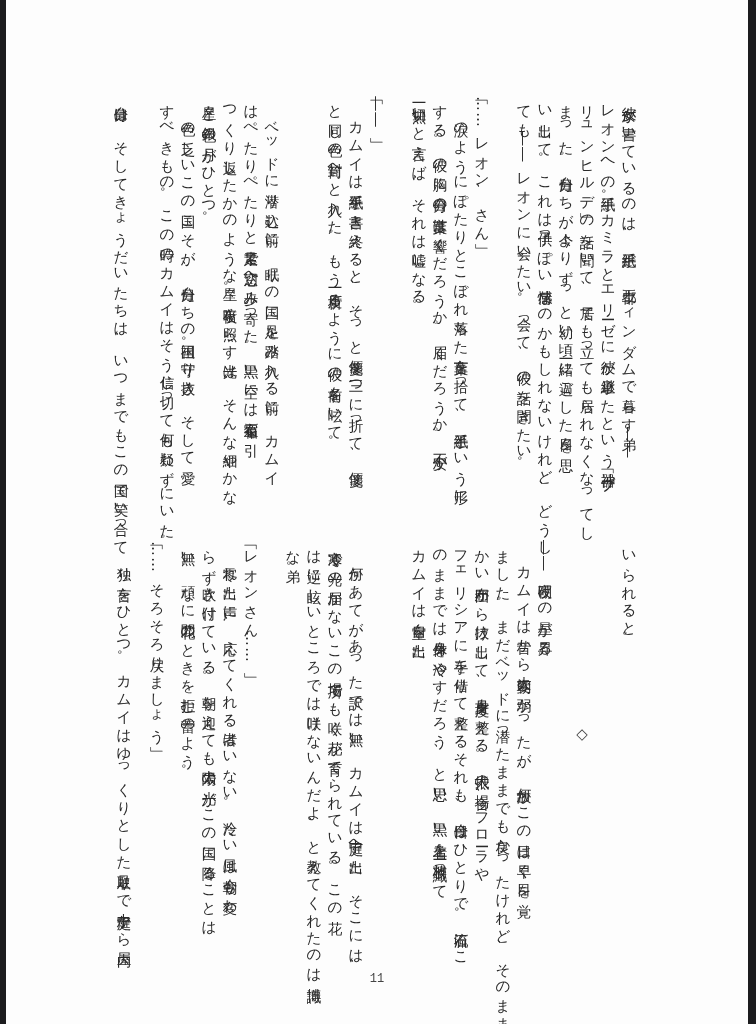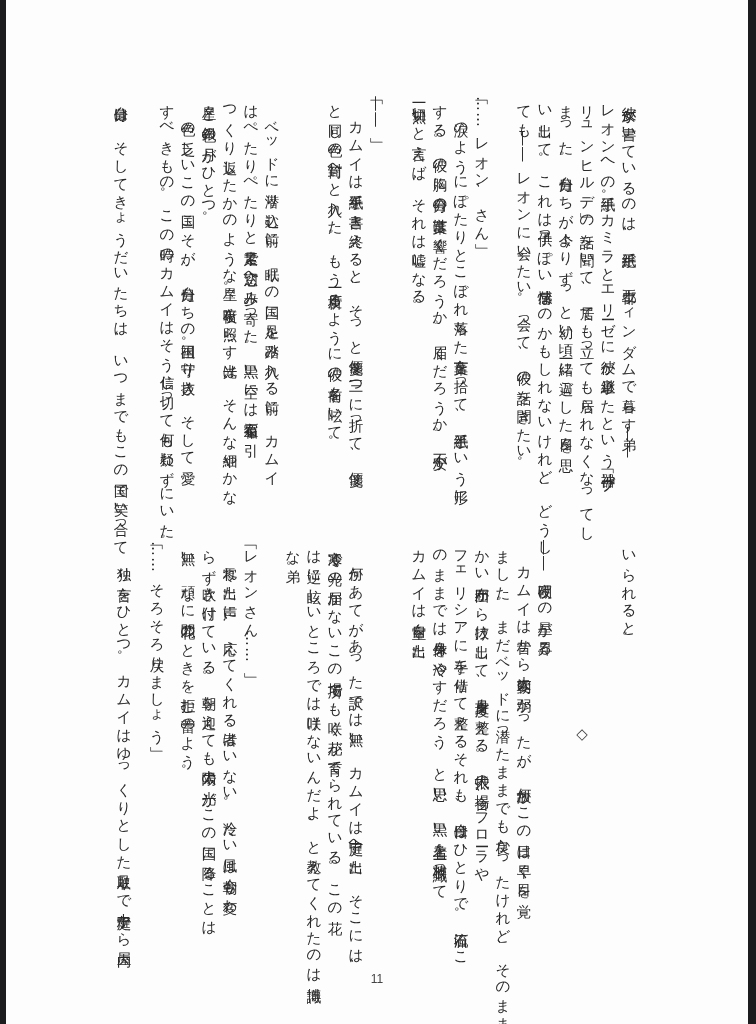--- a/index.html
+++ b/index.html
@@ -14,21 +14,21 @@
     letter-spacing: 1.35px;
     color: #2a2a2a;
     white-space: nowrap;
     width: 20px;
   }
   .upper { top: 95px; }
   .lower { top: 540px; }
   .diamond { position: absolute; left: 566px; top: 725px; width: 20px; height: 20px;
     font-family: "DejaVu Sans", sans-serif; font-size: 15px; color: #444; text-align:center; }
   .pagenum { position: absolute; left: 0; width: 742px; top: 972px; text-align: center;
-    font-family: Liberation Sans, sans-serif; font-size: 12px; color: #444; }
+    font-family: Liberation Mono, monospace; font-size: 12px; color: #444; }
 </style>
 </head>
 <body>
 
 <div class="page">
 
   <div class="col upper" style="left:613px">彼女が書いているのは、手紙だ。王都ウィンダムで暮らす弟――</div>
   <div class="col upper" style="left:592px">レオンへの手紙。カミラとエリーゼに彼が継承したという神器「ブ</div>
   <div class="col upper" style="left:571px">リュンヒルデ」の話を聞いて、居ても立っても居られなくなってし</div>
   <div class="col upper" style="left:550px">まった。自分たちが今よりずっと幼い頃、一緒に過ごした日々を思</div>

